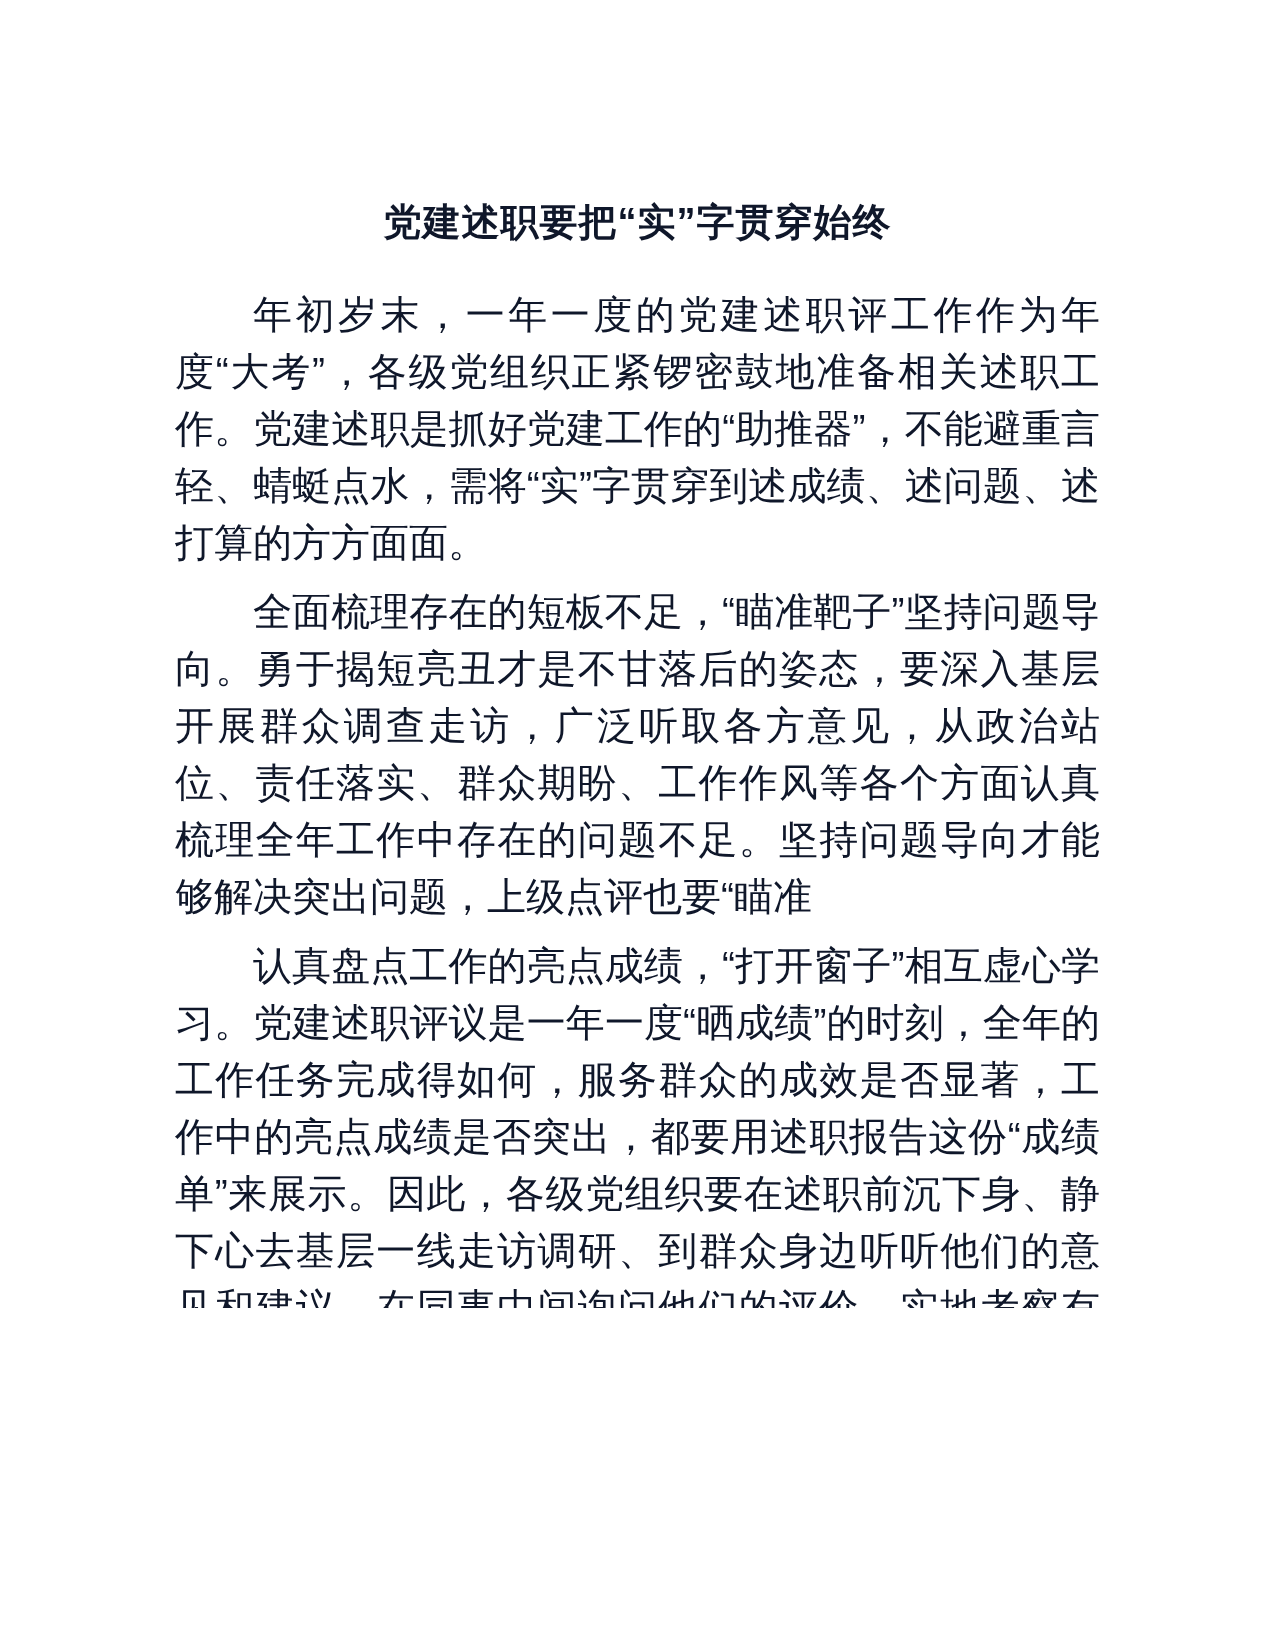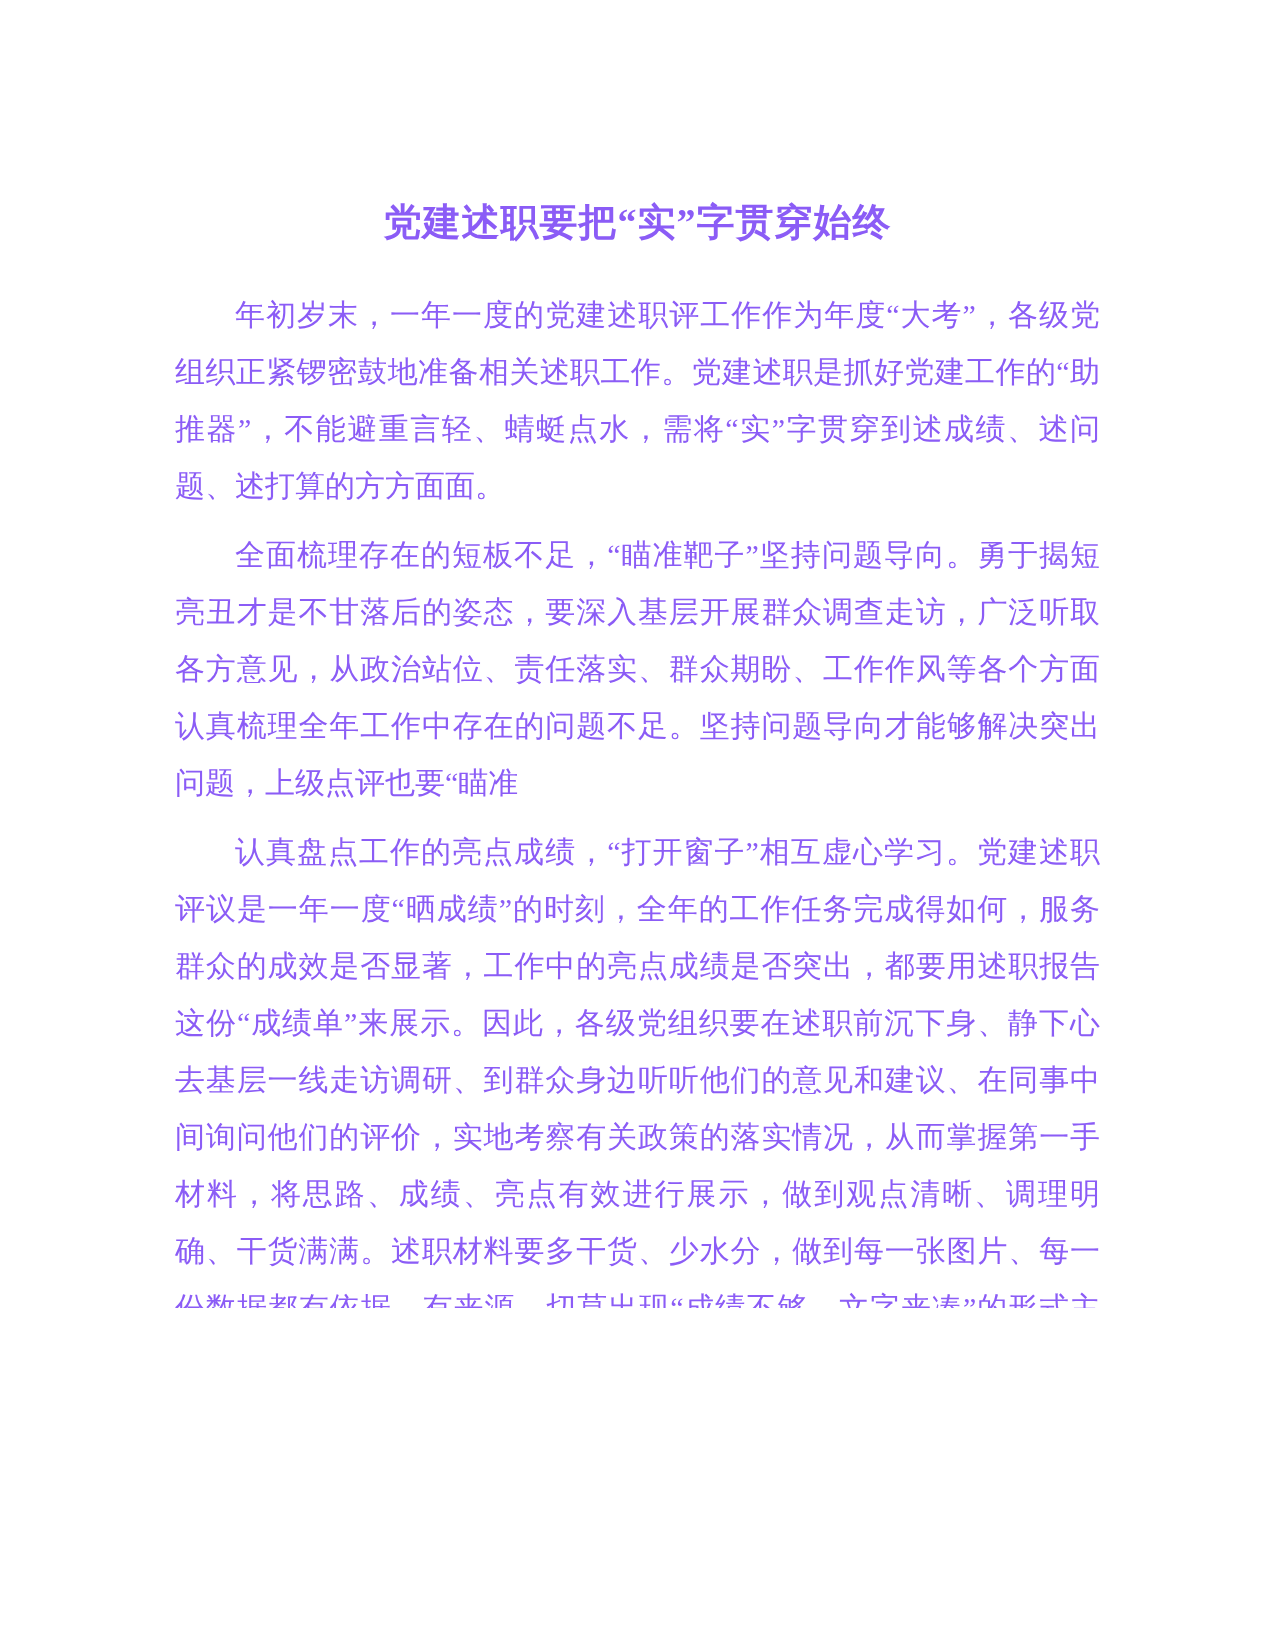--- a/index.html
+++ b/index.html
@@ -8,34 +8,34 @@
       background: #ffffff;
     }
     .page {
       position: relative;
       width: 1275px;
       height: 1308px;
       background: #ffffff;
       box-sizing: border-box;
       padding: 200px 175px 0 175px;
       overflow: hidden;
-      font-family: Liberation Serif, serif;
-      color: #8b5cf6;
+      font-family: Liberation Sans, sans-serif;
+      color: #0f172a;
     }
     .doc-title {
       margin: 0 0 40px 0;
       text-align: center;
       font-size: 38px;
       font-weight: bold;
       letter-spacing: 1px;
       line-height: 1.2;
     }
     .doc-paragraph {
       margin: 0 0 12px 0;
-      font-size: 30px;
+      font-size: 39px;
       line-height: 57px;
       text-align: justify;
       text-justify: inter-ideograph;
       text-indent: 2em;
       word-break: break-all;
     }
   </style>
 </head>
 <body>
 

